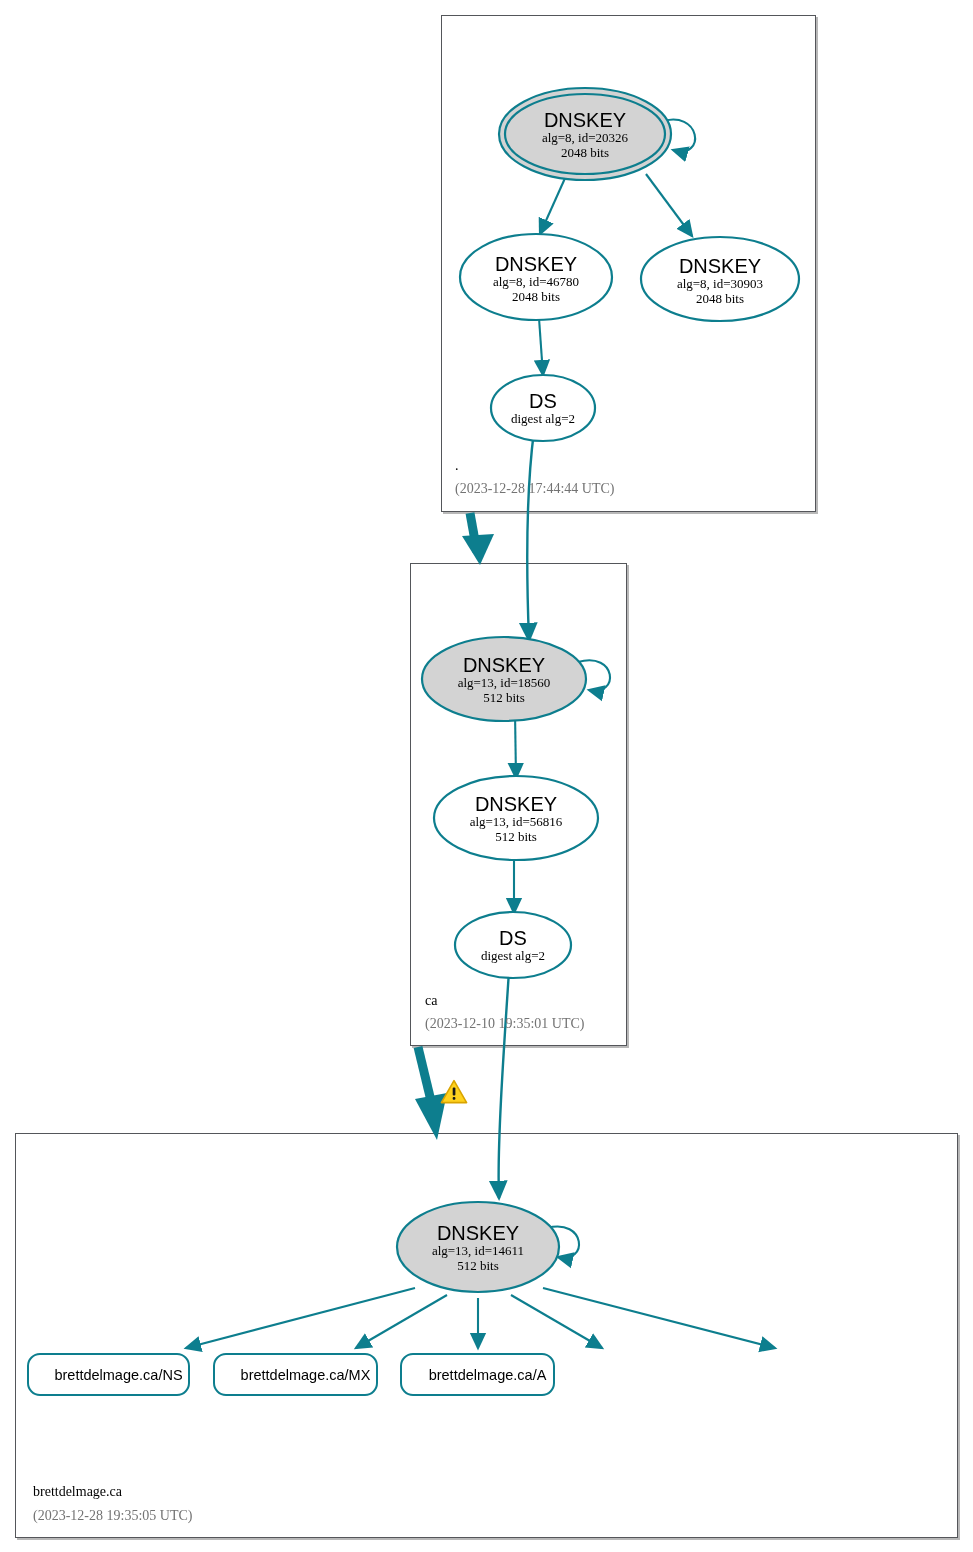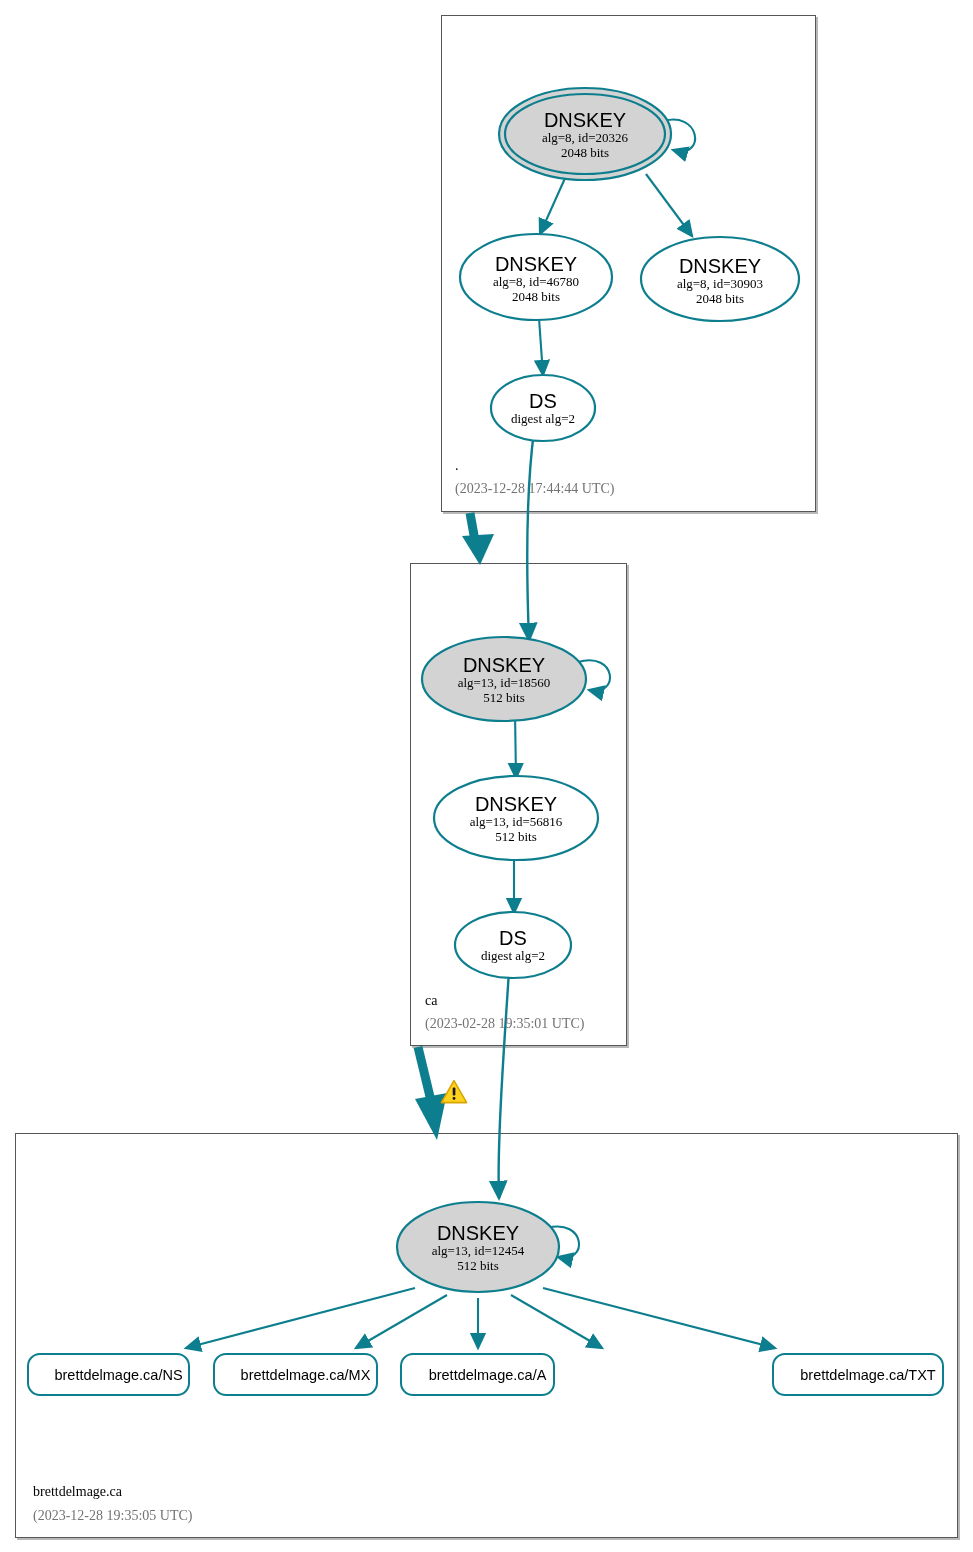--- a/index.html
+++ b/index.html
@@ -191,47 +191,44 @@
     <div class="t3">512 bits</div>
   </div>
 
   <div class="node" style="left:461px; top:927px; width:104px; height:38px;">
     <div class="t1">DS</div>
     <div class="t2">digest alg=2</div>
   </div>
 
   <div class="node" style="left:396px; top:1219px; width:164px; height:58px;">
     <div class="t1">DNSKEY</div>
-    <div class="t2">alg=13, id=12454</div>
+    <div class="t2">alg=13, id=14611</div>
     <div class="t3">512 bits</div>
   </div>
 
   <div class="warn" style="left:440px; top:1079px; width:28px; height:26px;">
     <svg width="28" height="26" viewBox="0 0 28 26">
       <path d="M14,1.6 L26.6,23.6 L1.4,23.6 z" fill="#ffd21e" stroke="#d9a400" stroke-width="1.6" stroke-linejoin="round"></path>
       <rect x="12.7" y="8.4" width="2.7" height="8.2" rx="1" fill="#1a1a1a"></rect>
       <rect x="12.7" y="18.1" width="2.7" height="2.7" rx="1" fill="#1a1a1a"></rect>
     </svg>
   </div>
 
   <div class="rrset" style="left:27px; top:1353px; width:163px; height:43px;">
     <span>brettdelmage.ca/NS</span>
   </div>
   <div class="rrset" style="left:213px; top:1353px; width:165px; height:43px;">
     <span>brettdelmage.ca/MX</span>
   </div>
   <div class="rrset" style="left:400px; top:1353px; width:155px; height:43px;">
     <span>brettdelmage.ca/A</span>
   </div>
-  <div class="rrset" style="left:772px; top:1353px; width:172px; height:43px;">
-    <span>brettdelmage.ca/TXT</span>
-  </div>
 
   <div class="zone-label" style="left:455px; top:458px;">.</div>
   <div class="zone-time" style="left:455px; top:481px;">(2023-12-28 17:44:44 UTC)</div>
 
   <div class="zone-label" style="left:425px; top:993px;">ca</div>
-  <div class="zone-time" style="left:425px; top:1016px;">(2023-02-28 19:35:01 UTC)</div>
+  <div class="zone-time" style="left:425px; top:1016px;">(2023-12-10 19:35:01 UTC)</div>
 
   <div class="zone-label" style="left:33px; top:1484px;">brettdelmage.ca</div>
   <div class="zone-time" style="left:33px; top:1508px;">(2023-12-28 19:35:05 UTC)</div>
 
 </div>
 
 </body></html>

